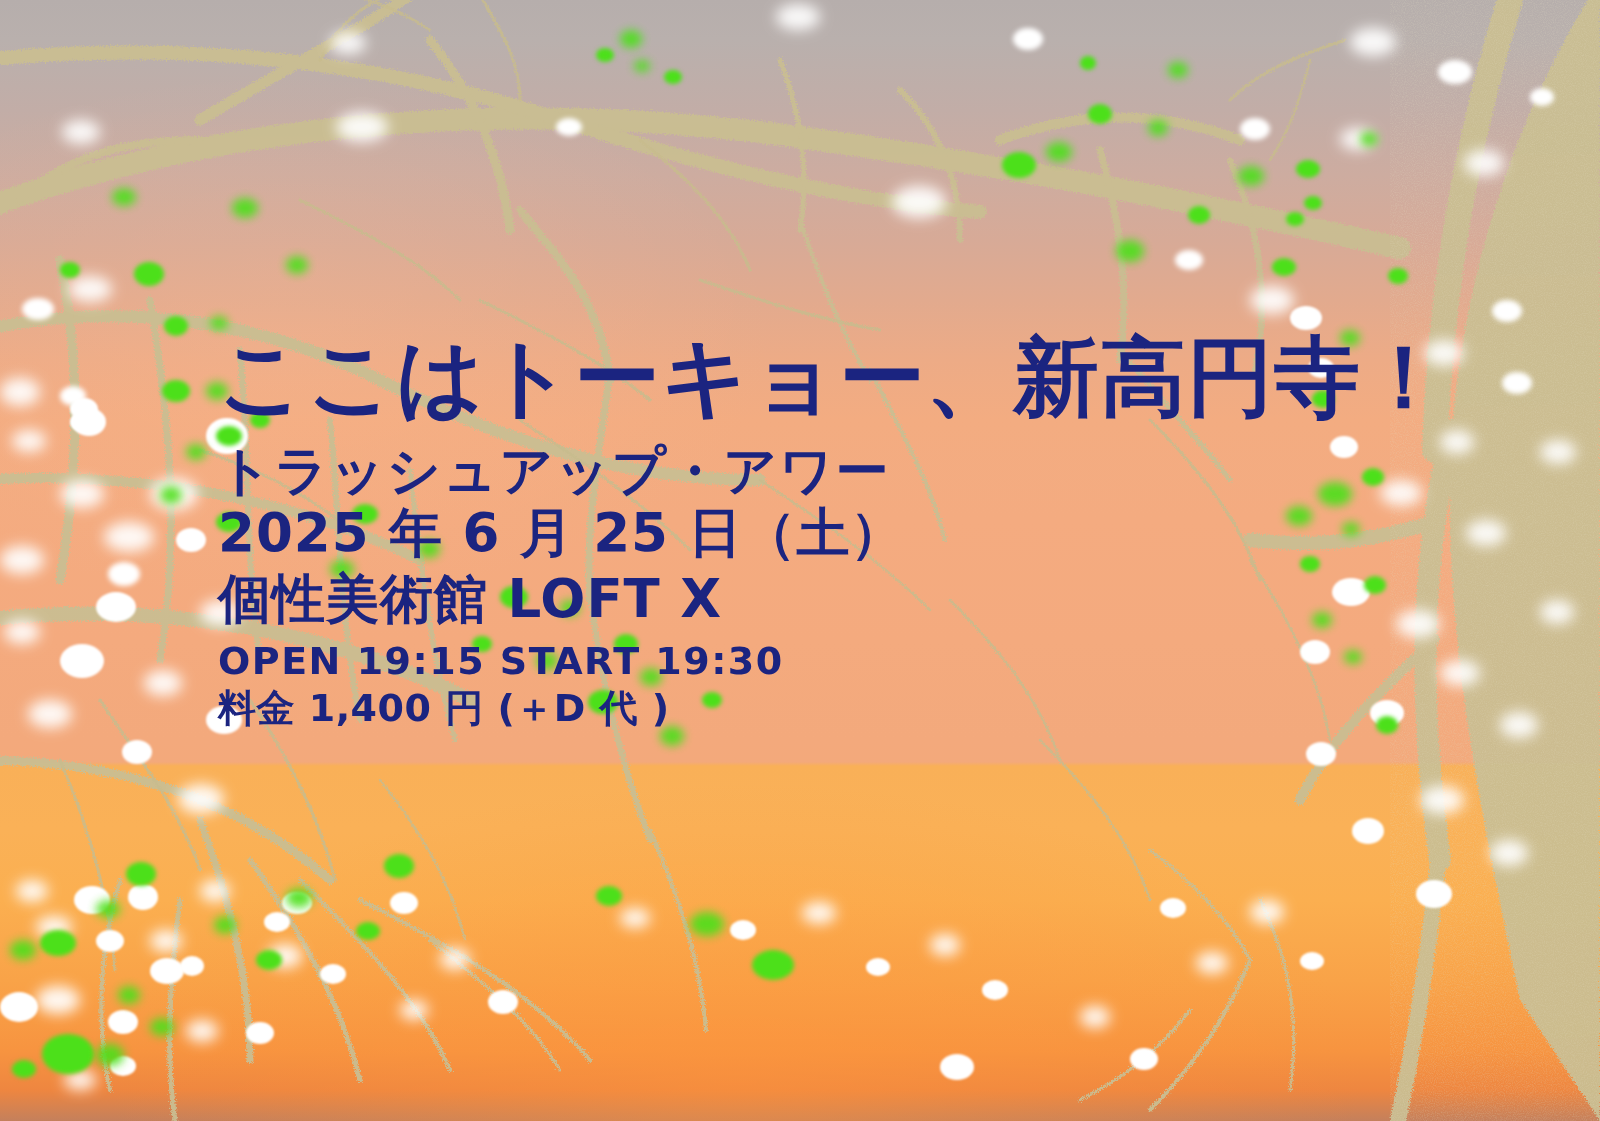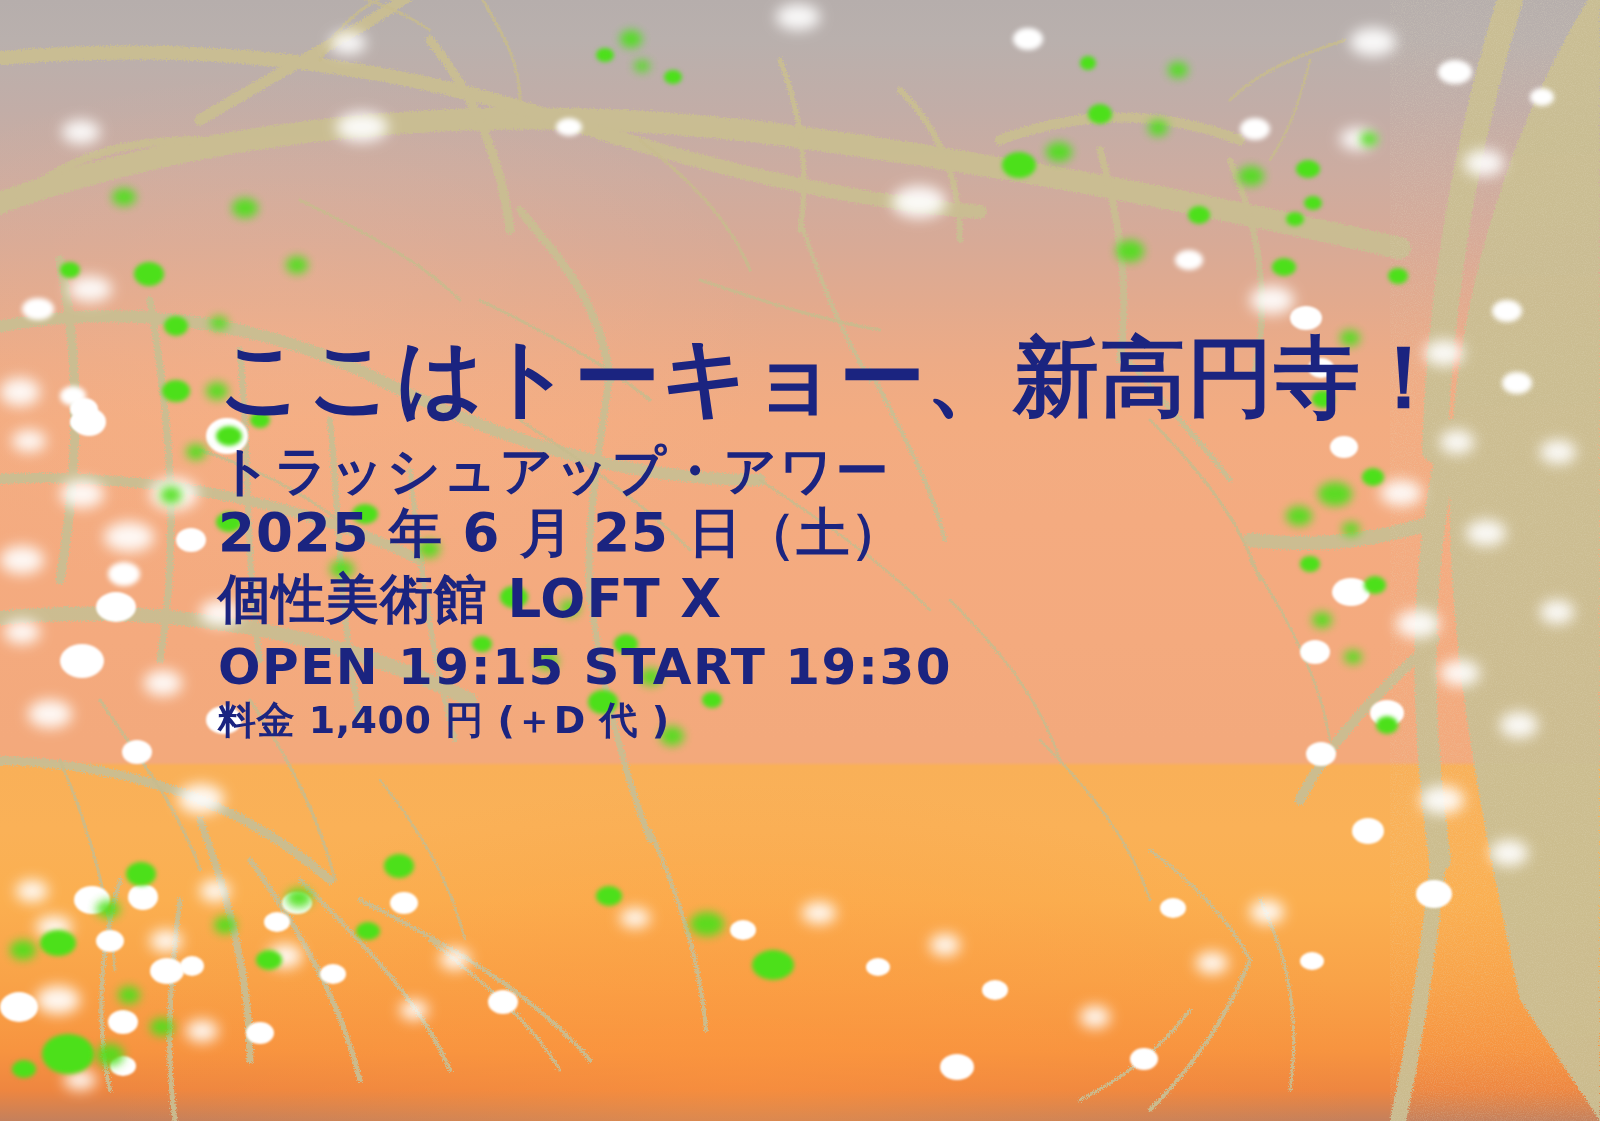--- a/index.html
+++ b/index.html
@@ -108,21 +108,21 @@
   #venue {
     font-family: "DejaVu Sans", "Liberation Sans", sans-serif;
     font-weight: 700;
     font-size: 53px;
     letter-spacing: 1px;
     margin-bottom: 17px;
   }
   #times {
     font-family: "DejaVu Sans", "Liberation Sans", sans-serif;
     font-weight: 700;
-    font-size: 50px;
+    font-size: 38px;
     letter-spacing: 1.5px;
     margin-bottom: 9px;
   }
   #price {
     font-family: "DejaVu Sans", "Liberation Sans", sans-serif;
     font-weight: 700;
     font-size: 38px;
     letter-spacing: 0.5px;
     margin-bottom: 8px;
   }

